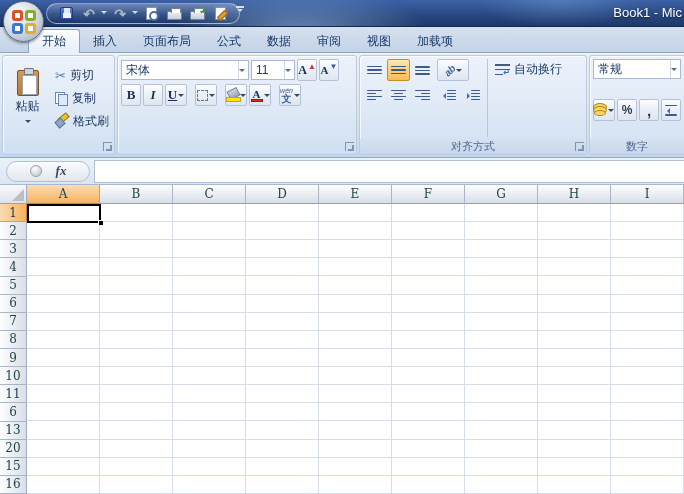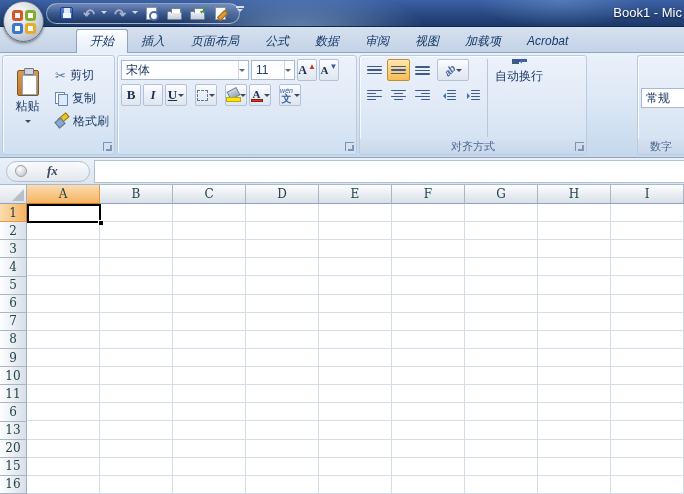--- a/index.html
+++ b/index.html
@@ -41,21 +41,21 @@
   .i-save::after { content:""; position:absolute; left:2px; bottom:1px; width:8px; height:5px; background:#eef3fc; }
   .i-undo,.i-redo { font-size:14px; font-weight:bold; color:#a9b4c6; line-height:14px; }
   .i-page { width:11px; height:13px; background:#fff; border:1px solid #8794a6; position:relative; }
   .i-page.mag::after { content:""; position:absolute; right:-3px; bottom:-2px; width:6px; height:6px; border:2px solid #4a6da8; border-radius:50%; background:rgba(255,255,255,.7); }
   .i-page.pen::after { content:""; position:absolute; right:-3px; bottom:1px; width:9px; height:3px; background:#e09a32; border:1px solid #9a6a1e; transform:rotate(-45deg); }
   .i-print { width:15px; height:9px; background:linear-gradient(#eef1f5,#c6cedb); border:1px solid #76828f; border-radius:1px; position:relative; margin-top:4px; }
   .i-print::before { content:""; position:absolute; left:3px; top:-4px; width:8px; height:4px; background:#fff; border:1px solid #76828f; border-bottom:none; }
   .i-print.chk::after { content:"✓"; position:absolute; right:-4px; top:-7px; color:#2f9e2a; font-size:10px; font-weight:bold; }
 
   
-  .tabrow { height:26px; background:linear-gradient(#d6e1ef, #c3d2e6); border-bottom:1px solid #8fa5c2; display:flex; align-items:flex-end; padding-left:76px; position:relative; z-index:2;font-style:italic; }
+  .tabrow { height:26px; background:linear-gradient(#d6e1ef, #c3d2e6); border-bottom:1px solid #8fa5c2; display:flex; align-items:flex-end; padding-left:28px; position:relative; z-index:2; }
   .tab { height:22px; line-height:22px; padding:0 13px; color:#163a69; white-space:nowrap; cursor:default; }
   .tab.active { background:linear-gradient(#fdfeff, #f0f5fb 50%, #e6eefa); border:1px solid #8da3bf; border-bottom:none; border-radius:3px 3px 0 0; height:24px; line-height:23px; margin-bottom:-1px; }
 
   
   .ribbon { height:105px; background:linear-gradient(#e9f1fa, #dde8f6 45%, #cfdff0 75%, #c5d7ec); border-bottom:1px solid #8fa5c2; display:flex; align-items:stretch; padding:2px 0 2px 2px; overflow:hidden; }
   .rgroup { position:relative; margin-right:2px; border:1px solid #bccadd; border-radius:3px; background:linear-gradient(#ecf2fb, #dfe9f6 55%, #cfe0f1); box-shadow:inset 1px 1px 0 rgba(255,255,255,.75); padding:3px 3px 17px 3px; flex:0 0 auto; }
   .glabel { position:absolute; left:0; right:0; bottom:0; height:15px; line-height:15px; text-align:center; color:#4a6690; font-size:11px; background:linear-gradient(#d5e1f0,#c8d7ea); border-radius:0 0 3px 3px; }
   .dlg { position:absolute; right:2px; bottom:3px; width:9px; height:9px; border-top:1px solid #7e94b2; border-left:1px solid #7e94b2; }
   .dlg::after { content:""; position:absolute; right:0; bottom:0; width:4px; height:4px; border-right:2px solid #7e94b2; border-bottom:2px solid #7e94b2; }
   .caret { width:0; height:0; border:3px solid transparent; border-top-color:#3c4a5e; margin-top:3px; }
@@ -113,43 +113,43 @@
   .li3.mid { justify-content:center; }
   .li3.bot { justify-content:flex-end; }
   .li.h-l { align-items:flex-start; } .li.h-c { align-items:center; } .li.h-r { align-items:flex-end; }
   .li .w60 { width:60%; } .li .w100 { width:100%; }
   .i-orient { font-size:10px; font-weight:bold; font-style:italic; color:#4a689a; transform:rotate(-45deg); }
   .ind { position:relative; }
   .ind .arr { width:0; height:0; border:3px solid transparent; position:absolute; left:0; top:3px; }
   .ind.dec .arr { border-right-color:#3a6fc8; left:-1px; }
   .ind.inc .arr { border-left-color:#3a6fc8; left:2px; }
   .atext { border-left:1px solid #b6c6db; padding-left:5px; display:flex; flex-direction:column; gap:4px; justify-content:flex-start; }
-  .atbtn { display:flex; align-items:center; gap:4px; height:21px; white-space:nowrap; padding:0 2px; border-radius:2px;flex-direction:column; }
+  .atbtn { display:flex; align-items:center; gap:4px; height:21px; white-space:nowrap; padding:0 2px; border-radius:2px; }
   .i-wrap { width:15px; height:11px; position:relative; display:flex; flex-direction:column; justify-content:space-between; }
   .i-wrap i { height:1.5px; background:#3f5c86; }
   .i-wrap i:last-child { width:50%; }
   .i-wrap::after { content:"↵"; position:absolute; right:0; bottom:-2px; font-size:8px; color:#3a6fc8; font-weight:bold; }
   .i-merge { width:16px; height:11px; background:#eaf1fa; border:1px solid #7aa0cc; position:relative; }
   .i-merge::before { content:""; position:absolute; left:1px; top:2px; border:3px solid transparent; border-left-color:#3a6fc8; }
   .i-merge::after { content:""; position:absolute; right:1px; top:2px; border:3px solid transparent; border-right-color:#3a6fc8; }
 
   
-  .g-num { flex:1 1 auto; min-width:0; display:flex; flex-direction:row; gap:11px; overflow:hidden;margin-left:48px; }
+  .g-num { flex:1 1 auto; min-width:0; display:flex; flex-direction:column; gap:20px; overflow:hidden; }
   .ncombo { width:88px; }
   .i-coins { width:13px; height:12px; position:relative; }
   .i-coins::before { content:""; position:absolute; left:0; bottom:0; width:10px; height:4px; border-radius:50%; background:#ffd75e; border:1px solid #a8861c; box-shadow:0 -3px 0 #ffd75e, 0 -3px 0 1px #a8861c, 0 -6px 0 #ffd75e, 0 -6px 0 1px #a8861c; }
   .numch { font-weight:bold; color:#2c3c52; }
 
   
   .fbar { height:27px; background:linear-gradient(#eaf1f9,#dbe6f3); border-bottom:1px solid #a9b9cf; display:flex; align-items:center; padding:2px 0; }
   .namebox { width:150px; height:21px; background:#fff; border:1px solid #b1bfd2; margin-left:1px; display:flex; align-items:center; }
   .namebox .nval { flex:1; text-align:center; font-family:"Liberation Mono", monospace; font-size:12px; color:#222; }
   .namebox .ndiv { width:1px; height:100%; background:#cdd8e4; }
   .namebox .caret { margin:3px 4px 0 4px; border-top-color:#4a5a6a; }
-  .fxpill { width:84px; height:21px; margin-left:6px; border:1px solid #b1bfd2; border-radius:11px; background:linear-gradient(#fafbfc,#e3e7ec); display:flex; align-items:center; padding:0 8px; gap:20px; }
+  .fxpill { width:84px; height:21px; margin-left:6px; border:1px solid #b1bfd2; border-radius:11px; background:linear-gradient(#fafbfc,#e3e7ec); display:flex; align-items:center; padding:0 8px; gap:14px;justify-content:center; }
   .ball { width:12px; height:12px; border-radius:50%; background:radial-gradient(circle at 35% 30%, #fff, #b9bec7); border:1px solid #98a2ae; }
   .fx { font-family:"Liberation Serif", serif; font-style:italic; font-weight:bold; color:#3a4a5a; font-size:13px; }
   .finput { flex:1; height:23px; background:#fff; border:1px solid #b1bfd2; border-right:none; margin-left:4px; padding:0 4px; line-height:21px; }
 
   
   .sheet { position:relative; height:309px; }
   .hdr-row { display:flex; height:19px; }
   .corner { width:27px; height:19px; background:linear-gradient(#f7f8fa,#dfe3e9); border-right:1px solid #9fb0c4; border-bottom:1px solid #8fa3bb; position:relative; }
   .corner::after { content:""; position:absolute; right:2px; bottom:2px; border:6px solid transparent; border-right-color:#b8bfc9; border-bottom-color:#b8bfc9; width:0; height:0; }
   .colh { width:73px; height:19px; display:flex; align-items:center; justify-content:center; background:linear-gradient(#fdfefe,#e9edf2 55%,#d9dfe7); border-right:1px solid #aab6c6; border-bottom:1px solid #8fa3bb; font-family:"DejaVu Serif", serif; font-size:12px; color:#21454c; }
@@ -212,21 +212,20 @@
 
   <div class="tabrow">
       <div class="tab active">开始</div>
       <div class="tab">插入</div>
       <div class="tab">页面布局</div>
       <div class="tab">公式</div>
       <div class="tab">数据</div>
       <div class="tab">审阅</div>
       <div class="tab">视图</div>
       <div class="tab">加载项</div>
-      <div class="tab">Acrobat</div>
     </div>
 
   <div class="ribbon">
 
     <div class="rgroup g-clip">
       <div class="paste-btn">
         <span class="clipbrd"></span>
         <span>粘贴</span>
         <span class="caret"></span>
       </div>

